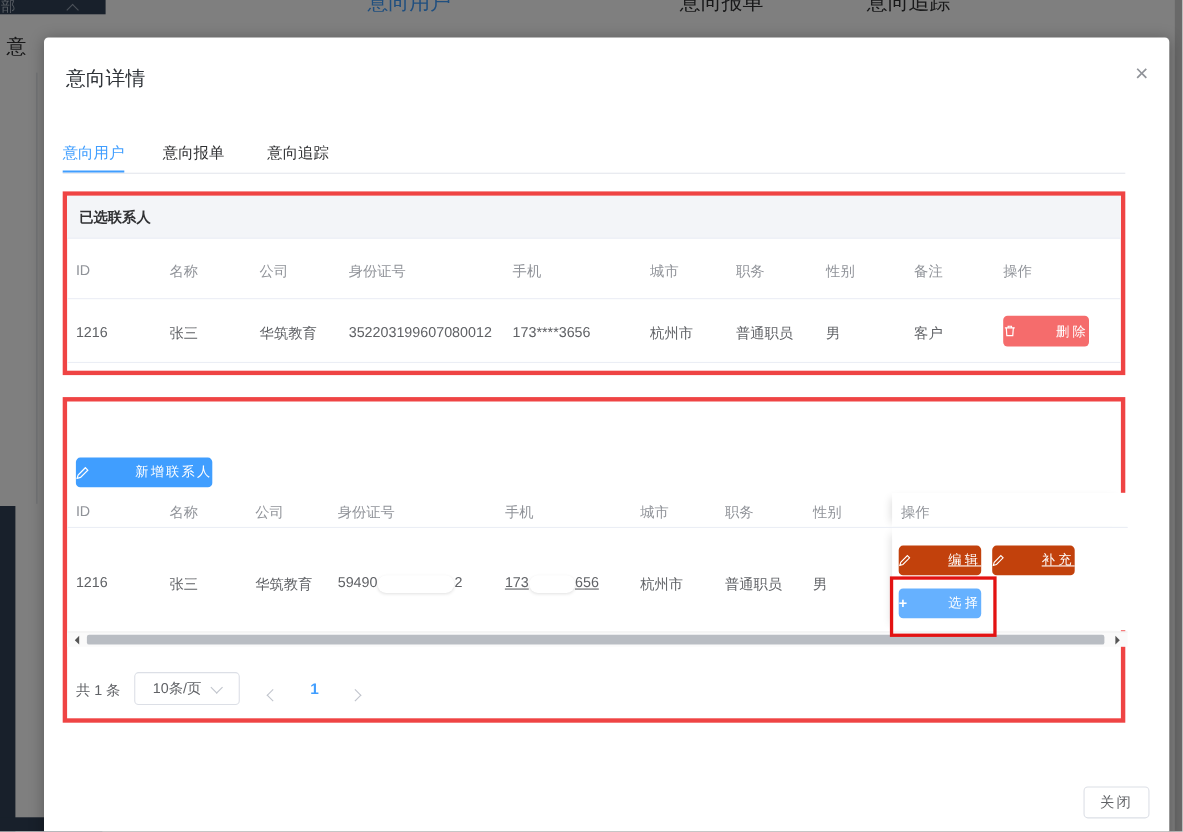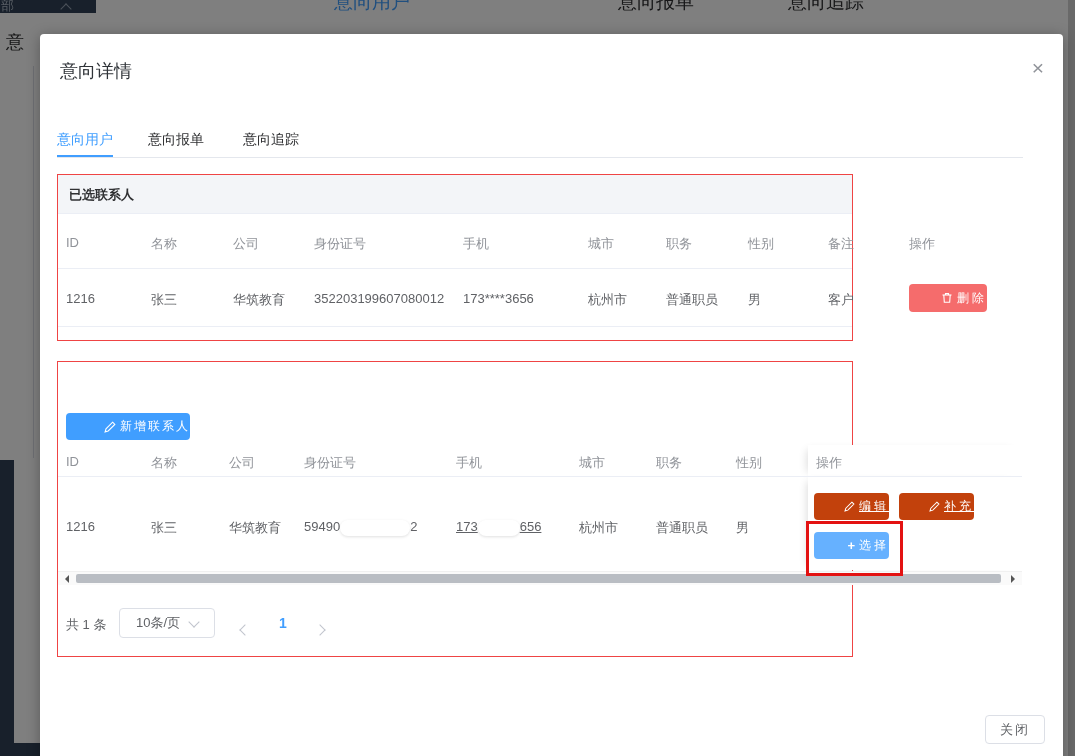--- a/index.html
+++ b/index.html
@@ -30,29 +30,29 @@
   .modal-close{position:absolute;left:986px;top:22px;width:24px;height:24px;font-size:21px;line-height:24px;
                text-align:center;color:#909399;cursor:pointer;}
 
   
   .tab{position:absolute;top:97px;font-size:14px;color:#303133;cursor:pointer;}
   .tab.active{color:#409EFF;}
   .tab-underline{position:absolute;left:17px;top:121px;width:56px;height:2px;background:#409EFF;}
   .tab-bar-line{position:absolute;left:17px;top:123px;width:966px;height:1px;background:#E4E7ED;}
 
   
-  .section{position:absolute;left:17px;width:796px;border:1px solid #ef4444;box-sizing:border-box;background:#fff;}
+  .section{position:absolute;left:17px;width:966px;border:4px solid #ef4444;box-sizing:border-box;background:#fff;}
   .band{position:relative;height:38px;background:#F3F5F8;border-bottom:1px solid #EBEEF5;}
   .band-label{position:absolute;left:11px;top:11px;font-size:13px;font-weight:bold;color:#303133;}
   .throw,.datarow{position:relative;border-bottom:1px solid #EBEEF5;}
   .th{position:absolute;font-size:13px;color:#909399;white-space:nowrap;}
   .td{position:absolute;font-size:13px;color:#606266;white-space:nowrap;}
 
   
-  .btn{position:absolute;display:flex;align-items:center;justify-content:flex-end;gap:4px;
+  .btn{position:absolute;display:flex;align-items:center;justify-content:space-between;gap:4px;
        border:none;border-radius:4px;color:#fff;font-size:12px;letter-spacing:3px;cursor:pointer;
        font-family:inherit;padding:0;}
   .btn .ic{letter-spacing:0;display:flex;align-items:center;}
   .btn-danger{background:#F56C6C;}
   .btn-primary{background:#409EFF;}
   .btn-success{background:#c2410c;text-decoration:underline;}
   .btn-select{background:#66B1FF;}
 
   .fixed-backer{position:absolute;background:#fff;box-shadow:-6px 0 8px -5px rgba(0,0,0,0.14);}
 

